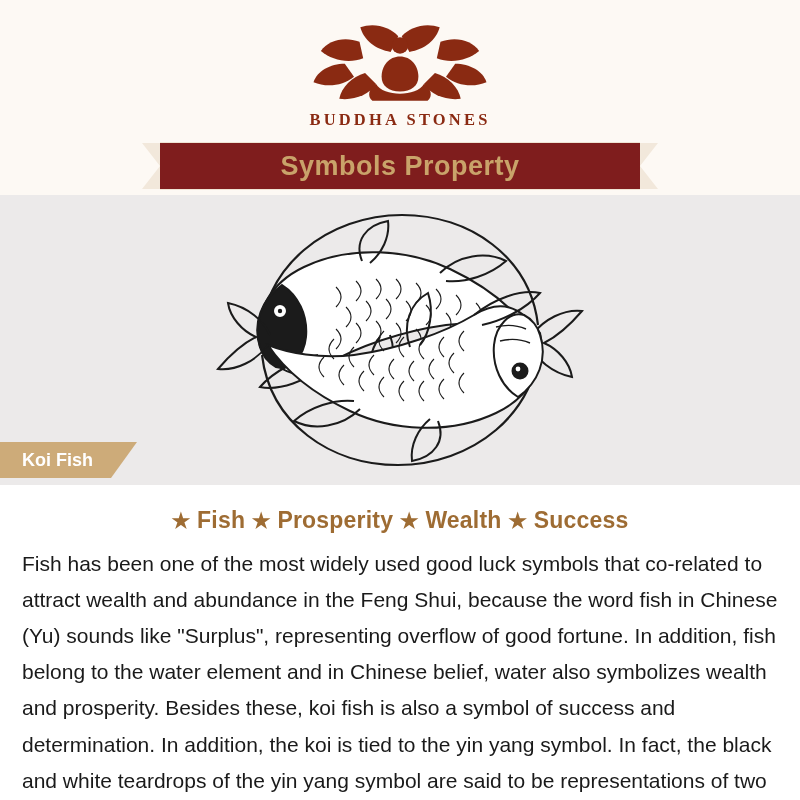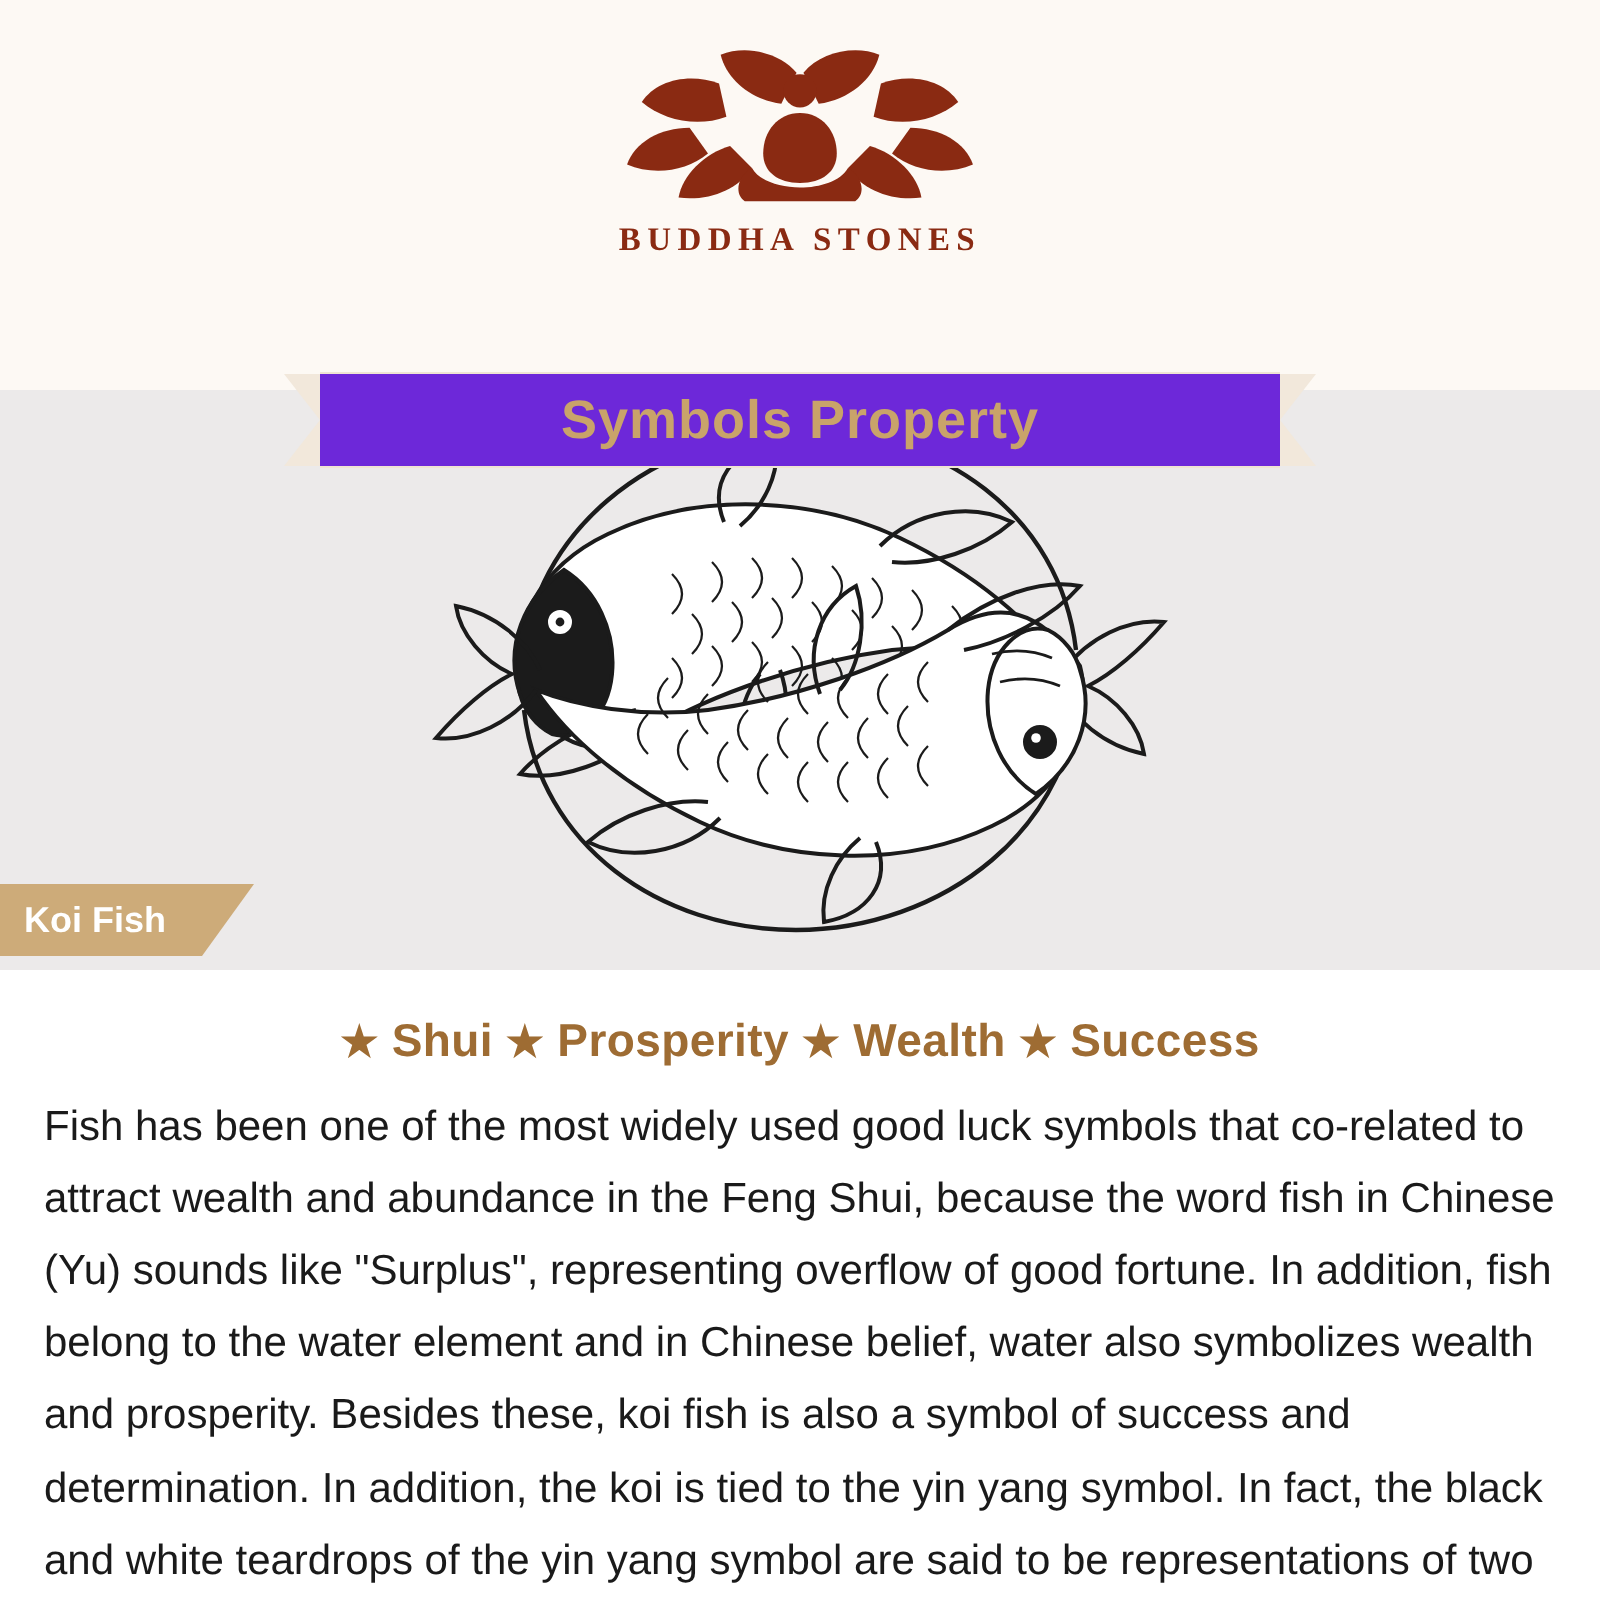--- a/index.html
+++ b/index.html
@@ -101,28 +101,27 @@
     font-family: "Liberation Serif", serif;
   }
 
   
   .title-ribbon {
     position: absolute;
     left: 160px;
     right: 160px;
     top: 142px;
     height: 46px;
-    background: #6d28d9;
+    background: #7f1d1d;
     border-top: 1px solid #efe4d4;
     border-bottom: 1px solid #efe4d4;
     display: flex;
     align-items: center;
     justify-content: center;
     z-index: 6;
-    margin-top: 44px;
   }
   .title-ribbon::before,
   .title-ribbon::after {
     content: "";
     position: absolute;
     top: 0;
     width: 0; height: 0;
     border-top: 23px solid #f2e8db;
     border-bottom: 23px solid #f2e8db;
   }
@@ -160,21 +159,21 @@
     position: absolute;
     left: 0;
     top: 442px;
     height: 36px;
     background: #cdab79;
     color: #ffffff;
     font-size: 18px;
     font-weight: bold;
     display: flex;
     align-items: center;
-    padding: 0 18px 0 12px;
+    padding: 0 18px 0 22px;
     z-index: 8;
   }
   .tag::after {
     content: "";
     position: absolute;
     right: -26px;
     top: 0;
     width: 0; height: 0;
     border-top: 36px solid #cdab79;
     border-right: 26px solid transparent;
@@ -303,21 +302,21 @@
     </svg>
   </div>
 
   <div class="tag">
     <span>Koi Fish</span>
   </div>
 
   <div class="content">
     <div class="keywords">
       <span class="star">★</span>
-      <span>Shui</span>
+      <span>Fish</span>
       <span class="star">★</span>
       <span>Prosperity</span>
       <span class="star">★</span>
       <span>Wealth</span>
       <span class="star">★</span>
       <span>Success</span>
     </div>
     <div class="paragraph">Fish has been one of the most widely used good luck symbols that co-related to attract wealth and abundance in the Feng Shui, because the word fish in Chinese (Yu) sounds like "Surplus", representing overflow of good fortune. In addition, fish belong to the water element and in Chinese belief, water also symbolizes wealth and prosperity. Besides these, koi fish is also a symbol of success and determination. In addition, the koi is tied to the yin yang symbol. In fact, the black and white teardrops of the yin yang symbol are said to be representations of two koi, one male and one female. Therefore, a pair of koi is often used as a good luck symbol for a happy marriage.</div>
   </div>
 

